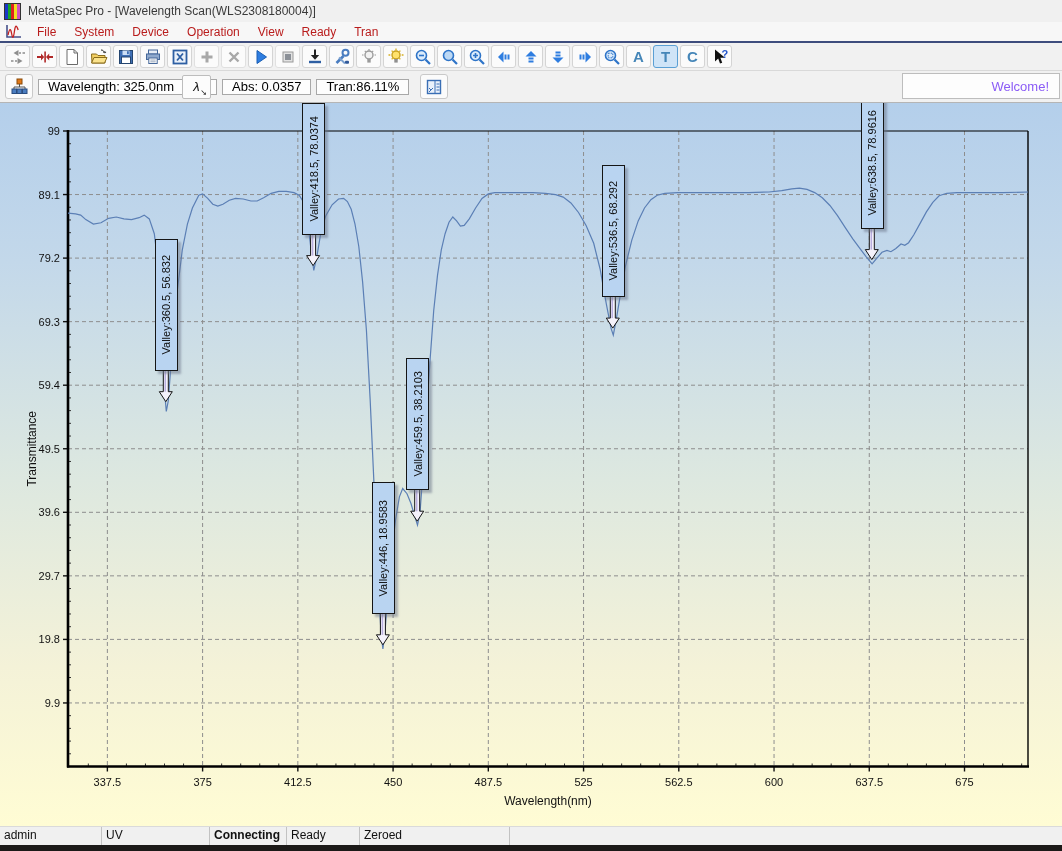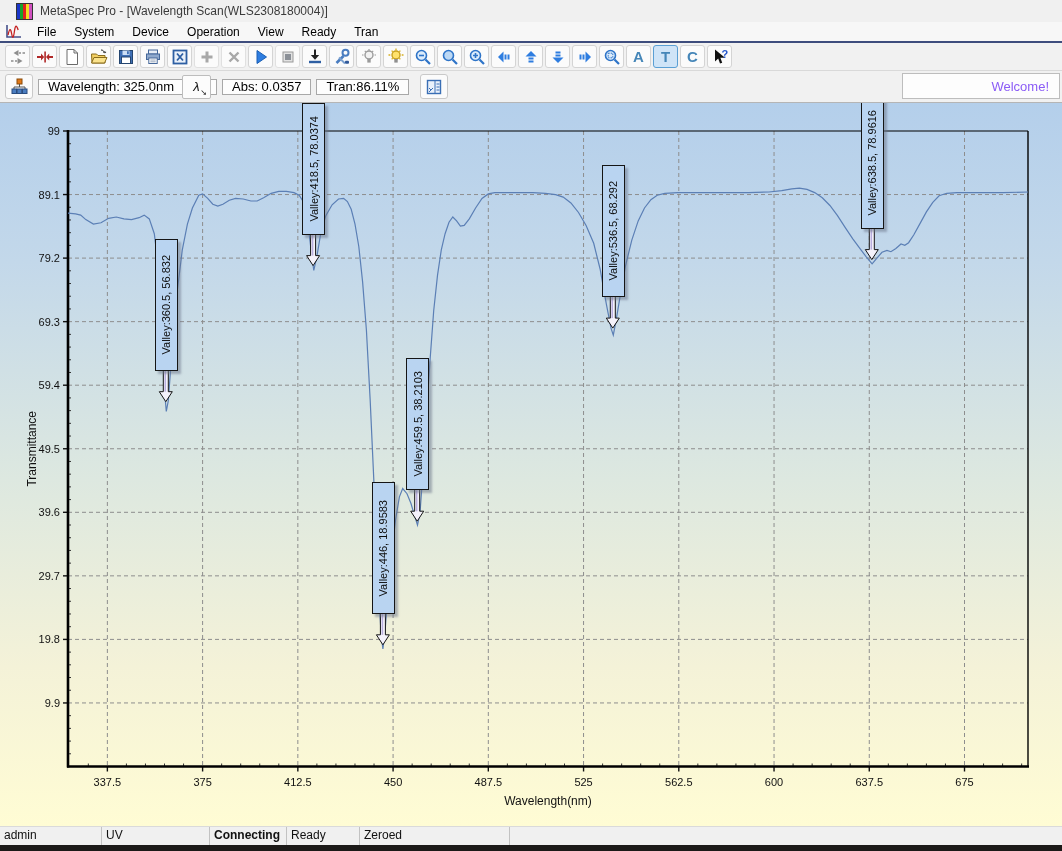--- a/index.html
+++ b/index.html
@@ -1,22 +1,22 @@
 <!DOCTYPE html>
 <html><head>
 <meta charset="utf-8">
 <style>
   html,body{margin:0;padding:0;}
   body{width:1062px;height:851px;overflow:hidden;background:#f0f0f0;
        font-family:"Liberation Sans",sans-serif;-webkit-font-smoothing:antialiased;}
-  .titlebar{height:22px;background:#f0f0f0;display:flex;align-items:center;padding-left:16px;gap:7px;}
+  .titlebar{height:22px;background:#f0f0f0;display:flex;align-items:center;padding-left:4px;gap:7px;}
   .app-icon{width:15px;height:15px;border:1px solid #333;
     background:linear-gradient(90deg,#1a36c8 0%,#1a36c8 22%,#17a42c 22%,#17a42c 40%,#e02020 40%,#e02020 62%,#f0e020 62%,#f0e020 80%,#d050c0 80%);}
   .title-text{font-size:12px;color:#3a3a3a;}
-  .menubar{height:19px;background:#f7f7f7;display:flex;align-items:center;font-size:12px;color:#000000;padding-left:4px;}
+  .menubar{height:19px;background:#f7f7f7;display:flex;align-items:center;font-size:12px;color:#b91c1c;padding-left:4px;}
   .menu-chart-icon{width:20px;height:15px;margin-right:4px;display:flex;align-items:center;justify-content:center;}
   .menu-item{padding:2px 9px;cursor:default;}
   .menu-sep{height:2px;background:#3e4d7d;}
   .toolbar{height:27px;background:#f1f1f1;display:flex;align-items:center;padding-left:5px;gap:2px;border-bottom:1px solid #d9d9d9;}
   .tbtn{width:25px;height:23px;border:1px solid #d4d4d4;border-radius:3px;background:#fbfbfb;
         display:flex;align-items:center;justify-content:center;box-sizing:border-box;flex:0 0 auto;}
   .tbtn.active{background:#cfe4f7;border-color:#5a9fd4;}
   .tbtn.disabled{border-color:#e0e0e0;}
   .tbtn .letter{font-size:15px;font-weight:bold;color:#4586b8;line-height:1;}
   .readoutbar{height:31px;background:#f1f1f1;display:flex;align-items:center;padding-left:5px;gap:5px;

